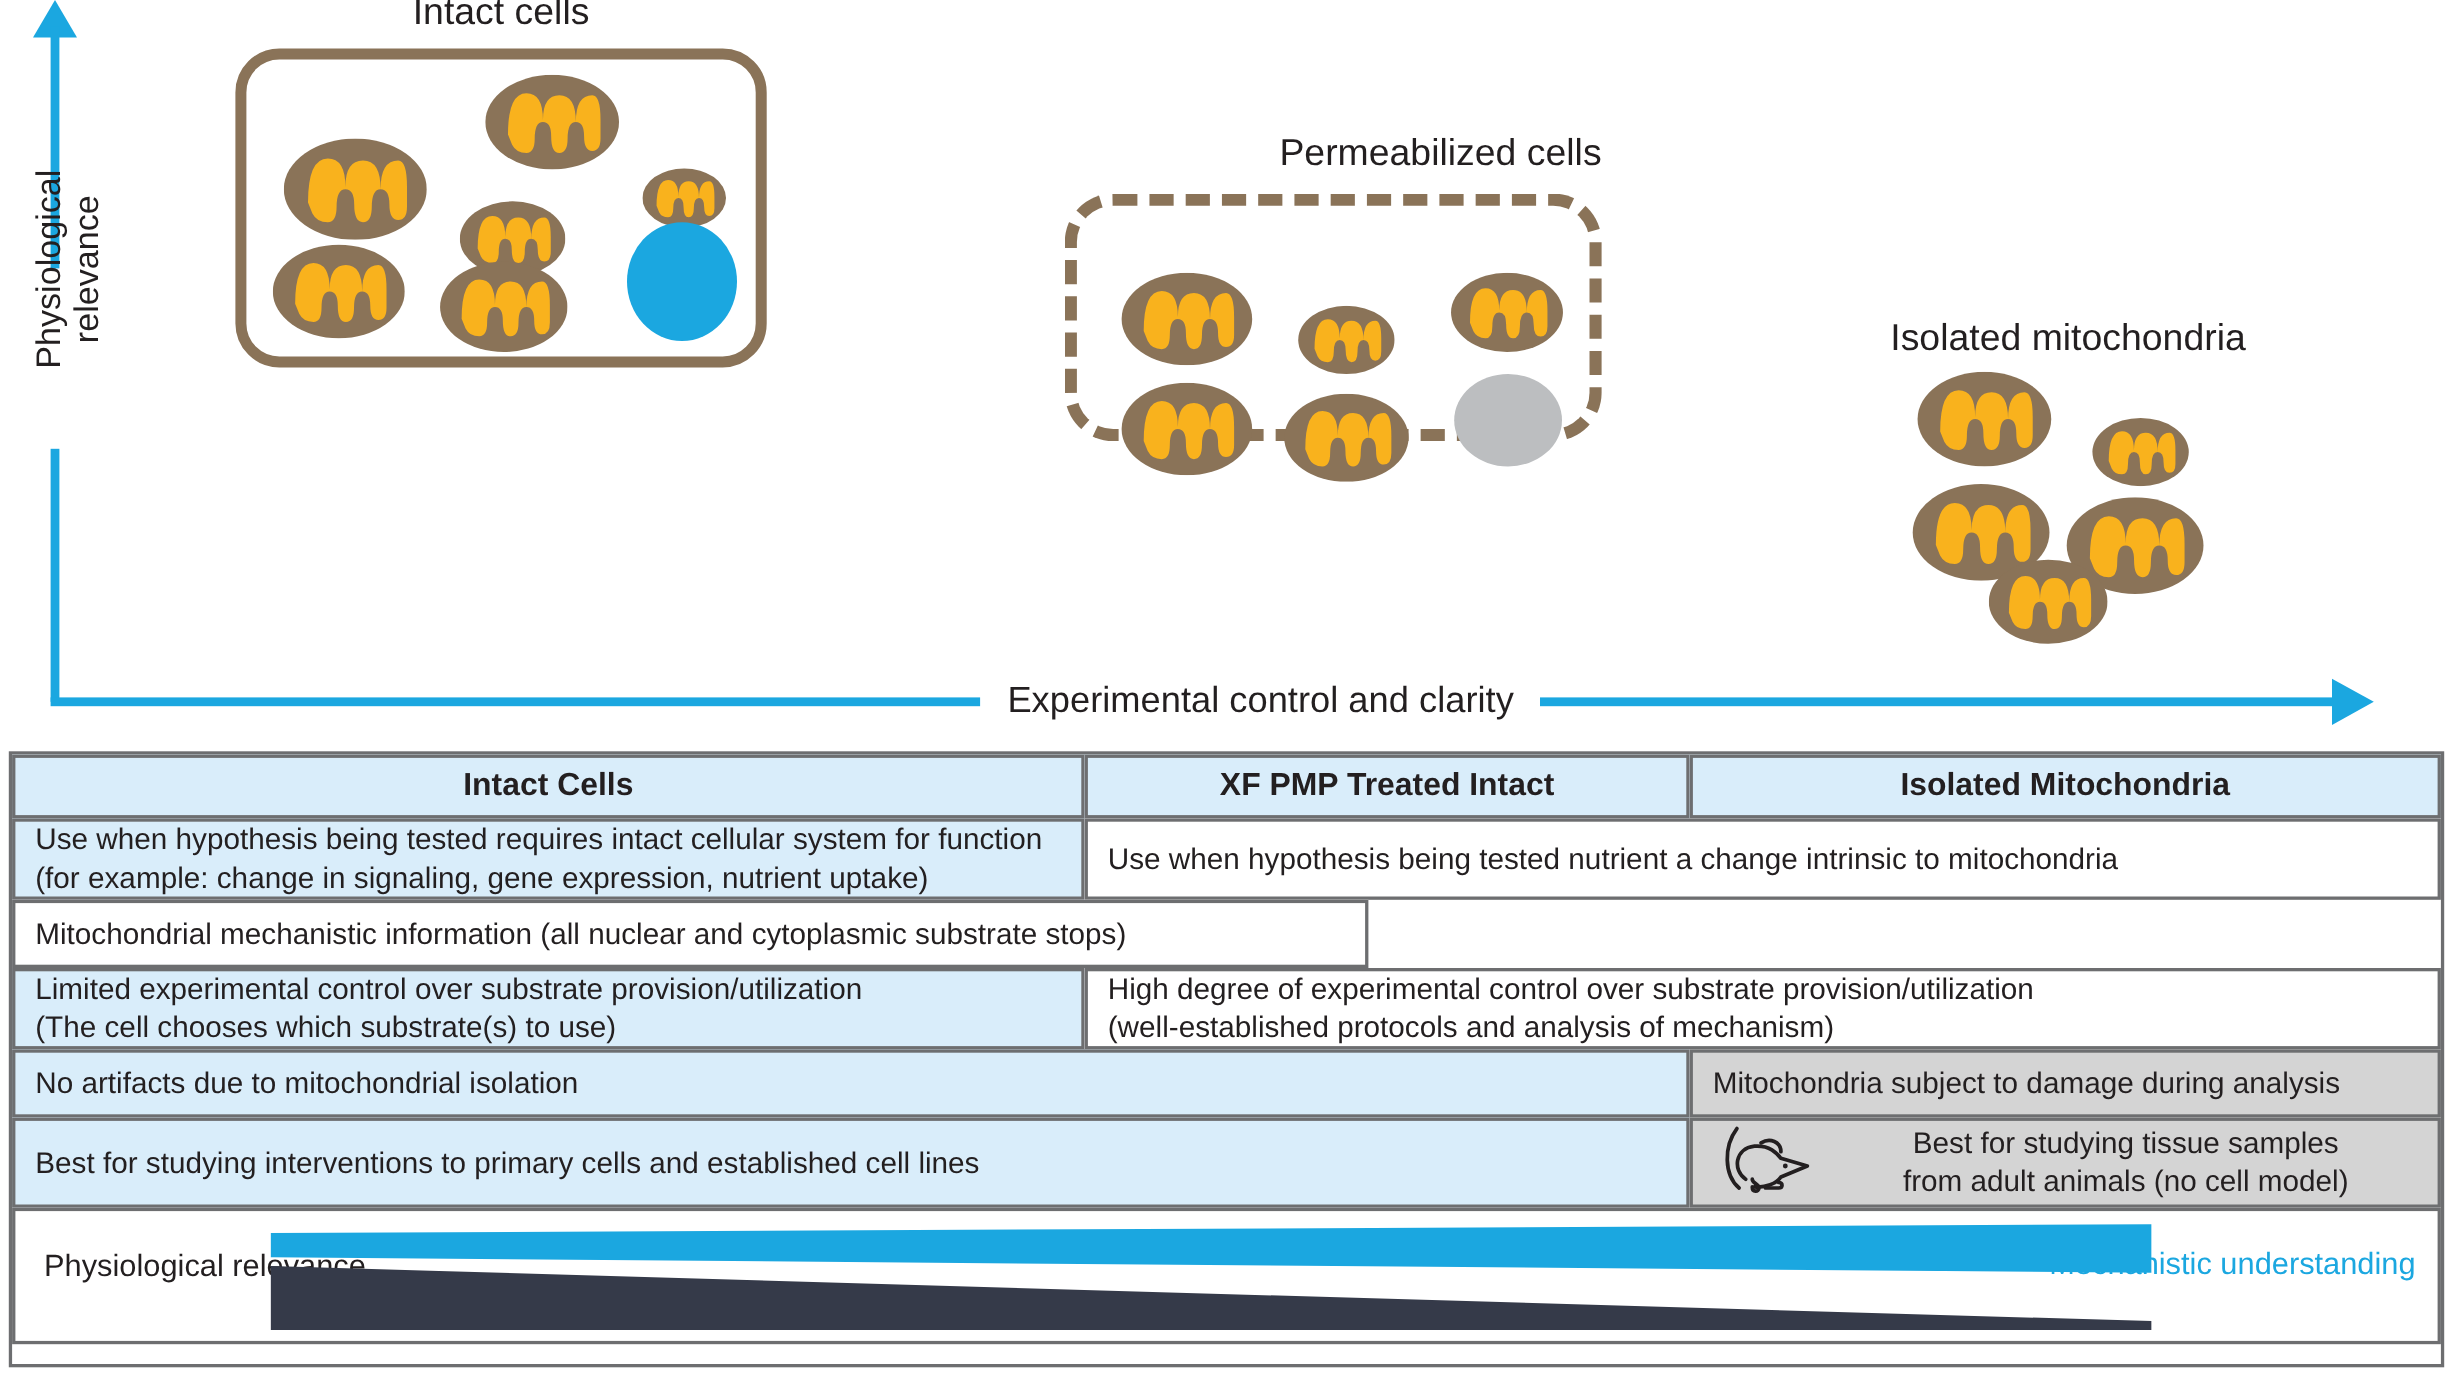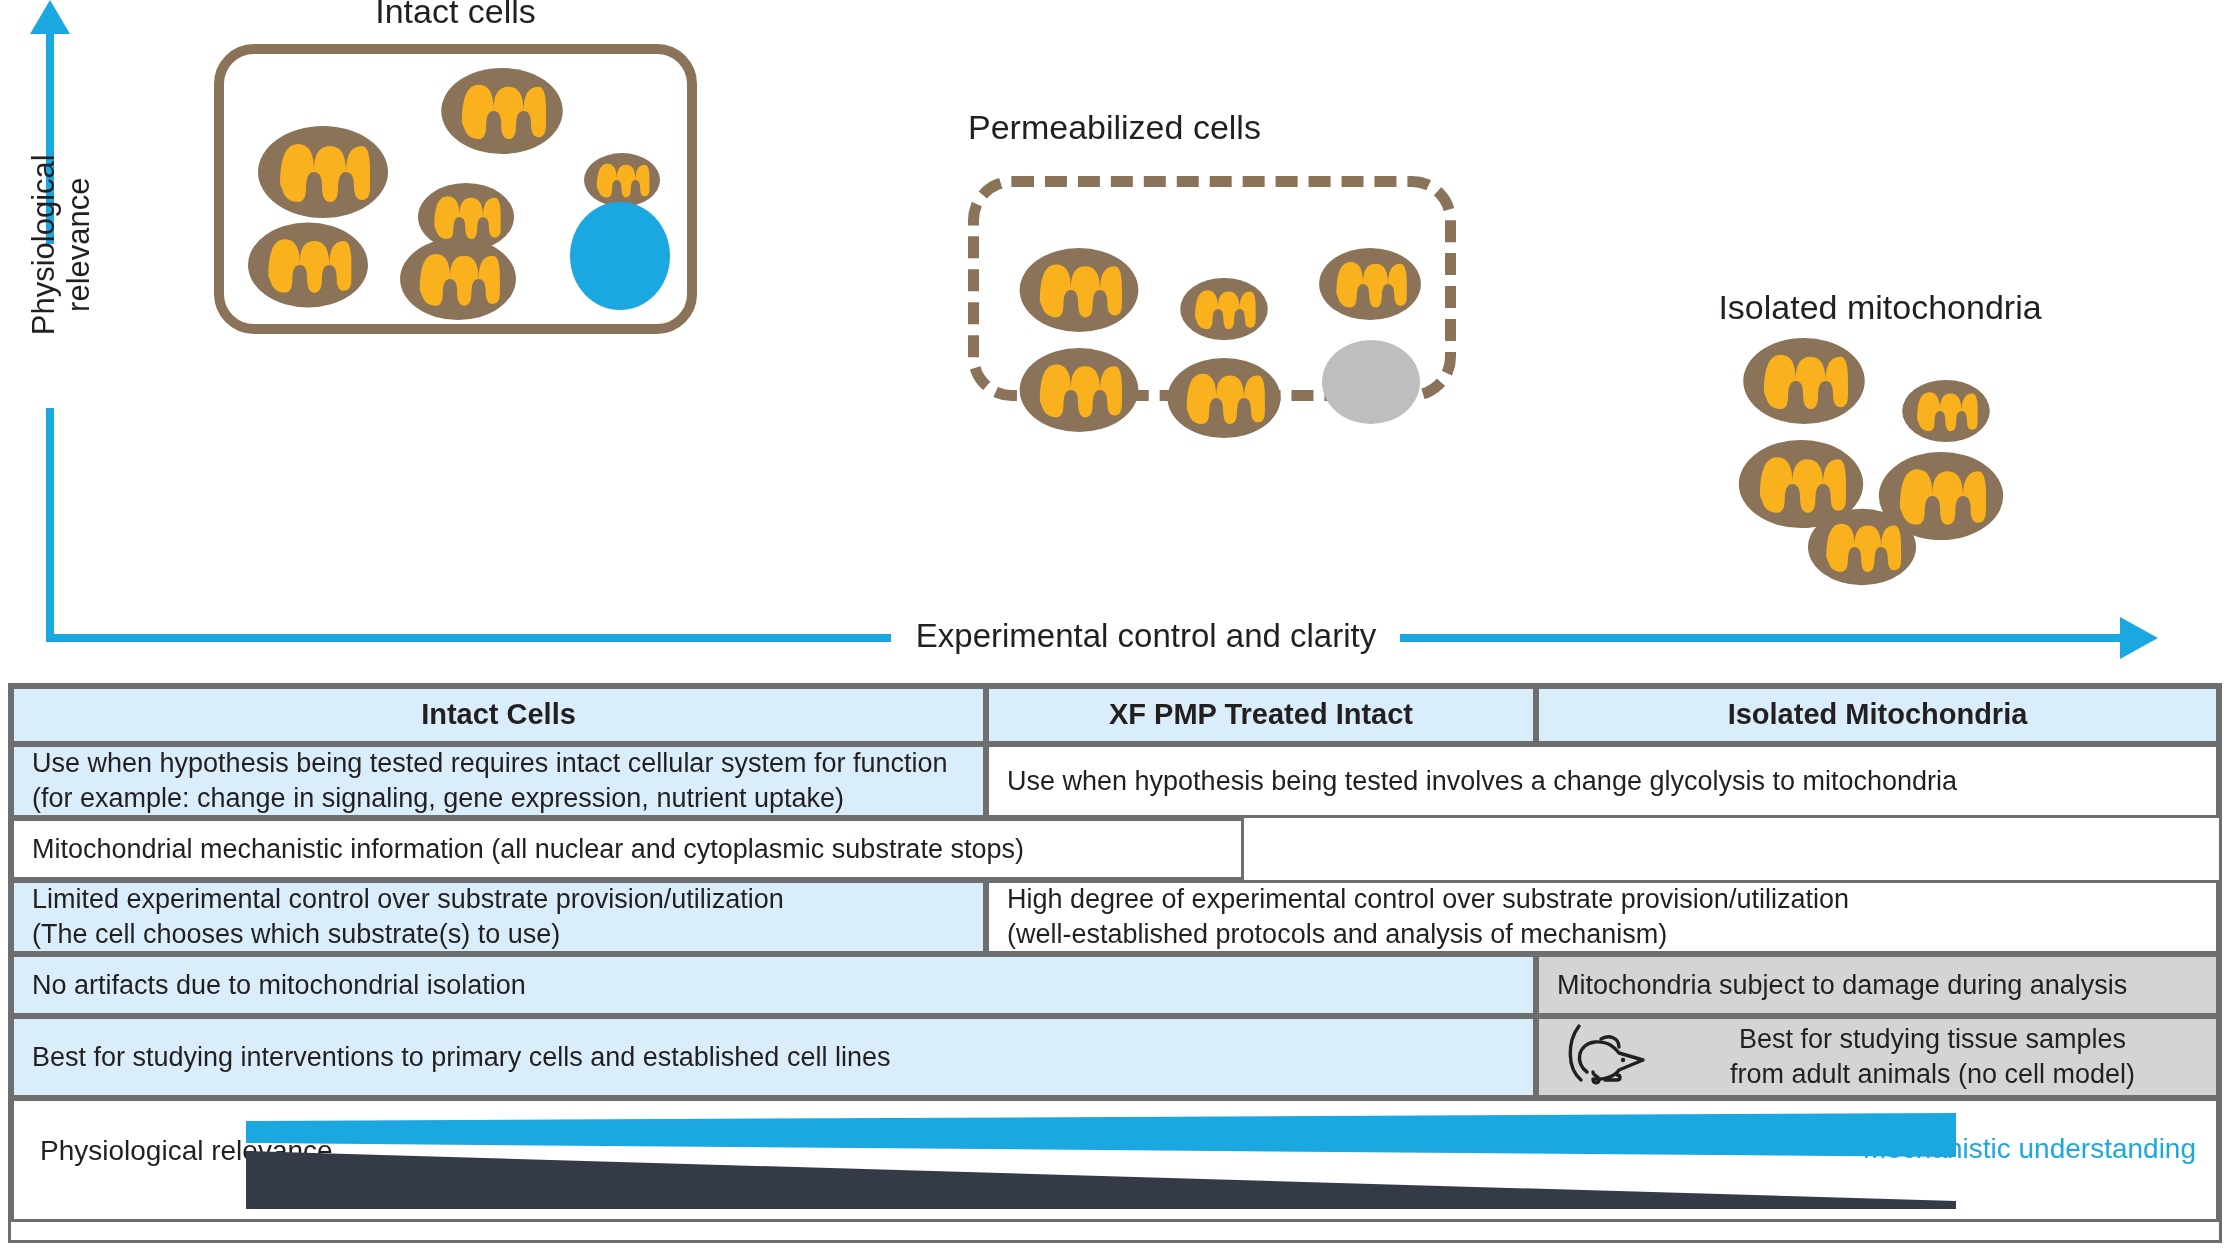--- a/index.html
+++ b/index.html
@@ -165,21 +165,21 @@
 
   <div class="mito" style="left:400px;top:238px;width:116px;height:82px;">
     <svg viewBox="0 0 130 92">
         <ellipse cx="65" cy="46" rx="65" ry="46" fill="#8a7358"></ellipse>
       <path d="M22 58 Q22 18 40 18 Q56 18 56 44 Q56 20 72 20 Q88 20 88 46 Q88 20 104 20 Q112 20 112 44 L112 62 Q112 74 104 74 Q96 74 96 60 Q96 46 88 46 Q80 46 80 62 Q80 76 72 76 Q64 76 64 60 Q64 46 56 46 Q48 46 48 62 Q48 76 40 76 Q30 76 26 68 Z" fill="#f9b21d"></path>
     </svg>
   </div>
 
   <div class="nucleus" style="left:570px;top:202px;width:100px;height:108px;background:#1BA7E0;"></div>
 
-  <div class="panel-title" style="left:968px;top:108px;width:488px;text-align:left;">Permeabilized cells</div>
+  <div class="panel-title" style="left:968px;top:120px;width:488px;text-align:right;">Permeabilized cells</div>
 
   <div id="permeabilized-cell"></div>
 
   <div class="mito" style="left:1018px;top:248px;width:122px;height:84px;">
     <svg viewBox="0 0 130 92">
         <ellipse cx="65" cy="46" rx="65" ry="46" fill="#8a7358"></ellipse>
       <path d="M22 58 Q22 18 40 18 Q56 18 56 44 Q56 20 72 20 Q88 20 88 46 Q88 20 104 20 Q112 20 112 44 L112 62 Q112 74 104 74 Q96 74 96 60 Q96 46 88 46 Q80 46 80 62 Q80 76 72 76 Q64 76 64 60 Q64 46 56 46 Q48 46 48 62 Q48 76 40 76 Q30 76 26 68 Z" fill="#f9b21d"></path>
     </svg>
   </div>
 
@@ -257,21 +257,21 @@
     <div class="cell blue hdr c1 h-head">Intact Cells</div>
     <div class="cell blue hdr c2 h-head">XF PMP Treated Intact</div>
     <div class="cell blue hdr c3 h-head">Isolated Mitochondria</div>
   </div>
 
   <div class="trow">
     <div class="cell blue c1 h-two">
       <p>Use when hypothesis being tested requires intact cellular system for function<br>(for example: change in signaling, gene expression, nutrient uptake)</p>
     </div>
     <div class="cell white c23 h-two">
-      <p>Use when hypothesis being tested involves a change glycolysis to mitochondria</p>
+      <p>Use when hypothesis being tested nutrient a change intrinsic to mitochondria</p>
     </div>
   </div>
 
   <div class="trow">
     <div class="cell white c23 h-one">
       <p>Mitochondrial mechanistic information (all nuclear and cytoplasmic substrate stops)</p>
     </div>
   </div>
 
   <div class="trow">

